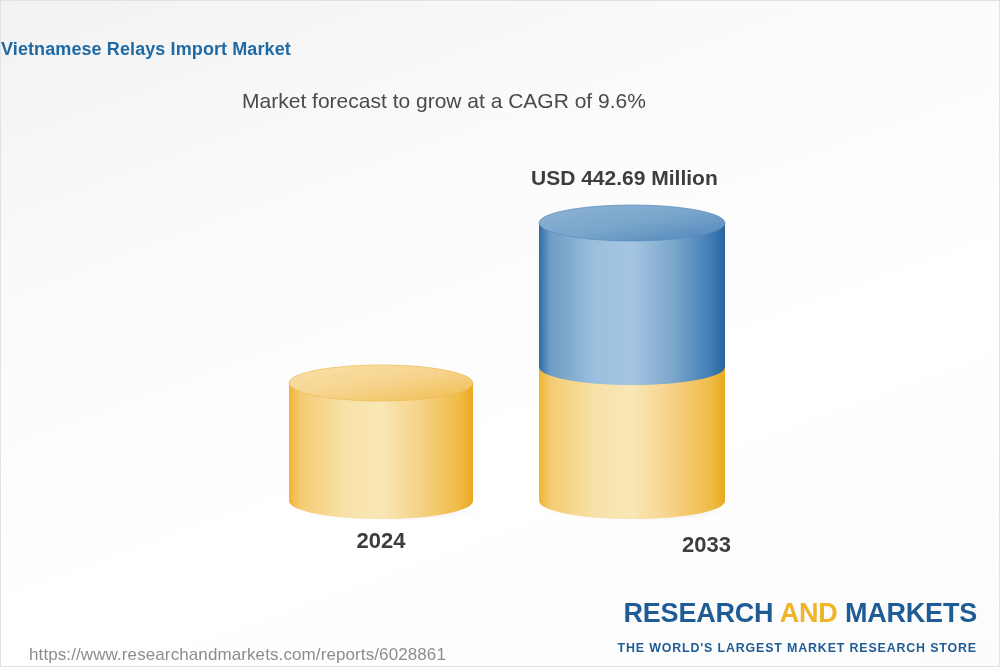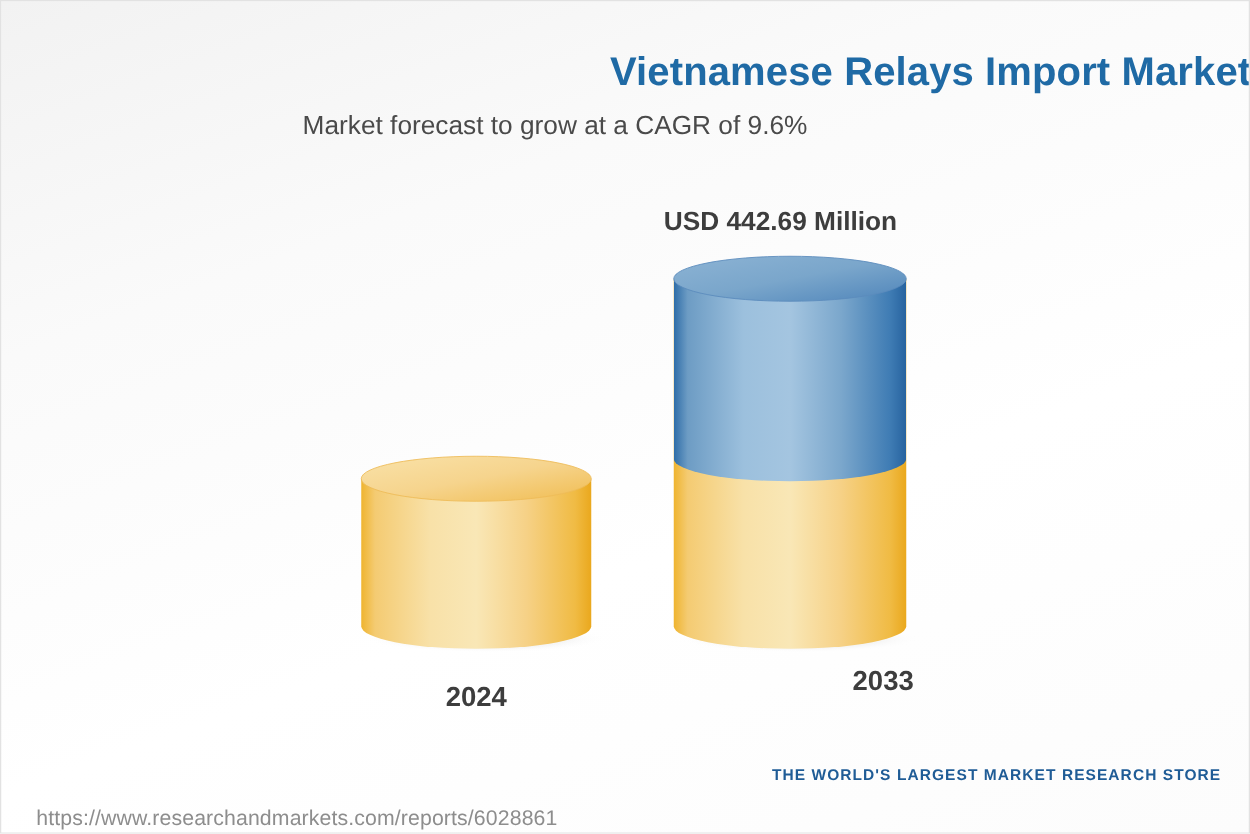--- a/index.html
+++ b/index.html
@@ -23,22 +23,22 @@
     background: linear-gradient(160deg, #f2f2f2 0%, #fafafa 28%, #ffffff 62%, #fcfcfc 100%);
     overflow: hidden;
   }
 
   
   .title {
     position: absolute;
     left: 0;
     top: 38px;
     width: 1000px;
-    text-align: right;
-    font-size: 32px;
+    text-align: left;
+    font-size: 18px;
     font-weight: bold;
     color: #1f6aa5;
     letter-spacing: 0.1px;
   }
   .subtitle {
     position: absolute;
     left: 0;
     top: 88px;
     width: 886px;
     text-align: center;
@@ -60,21 +60,21 @@
   #label-2033 { left: 530px; top: 165px; width: 200px; }
 
   
   .cat-label {
     position: absolute;
     text-align: center;
     font-size: 22px;
     font-weight: bold;
     color: #3d3d3d;
   }
-  #cat-2024 { left: 280px; top: 544px; width: 200px; }
+  #cat-2024 { left: 280px; top: 527px; width: 200px; }
   #cat-2033 { left: 530px; top: 531px; width: 200px; text-align: right; }
 
   
   .cyl {
     position: absolute;
   }
   .cyl svg { display: block; }
 
   
   .footer-url {
@@ -193,16 +193,17 @@
   </div>
 
   <div class="value-label" id="label-2033">USD 442.69 Million</div>
 
   <div class="cat-label" id="cat-2024">2024</div>
   <div class="cat-label" id="cat-2033">2033</div>
 
   <div class="footer-url">https://www.researchandmarkets.com/reports/6028861</div>
 
   <div class="logo">
+    <div class="logo-main"><span>RESEARCH </span><span class="gold">AND </span><span>MARKETS</span></div>
     <div class="logo-tag">THE WORLD'S LARGEST MARKET RESEARCH STORE</div>
   </div>
 
 </div>
 
 </body></html>

